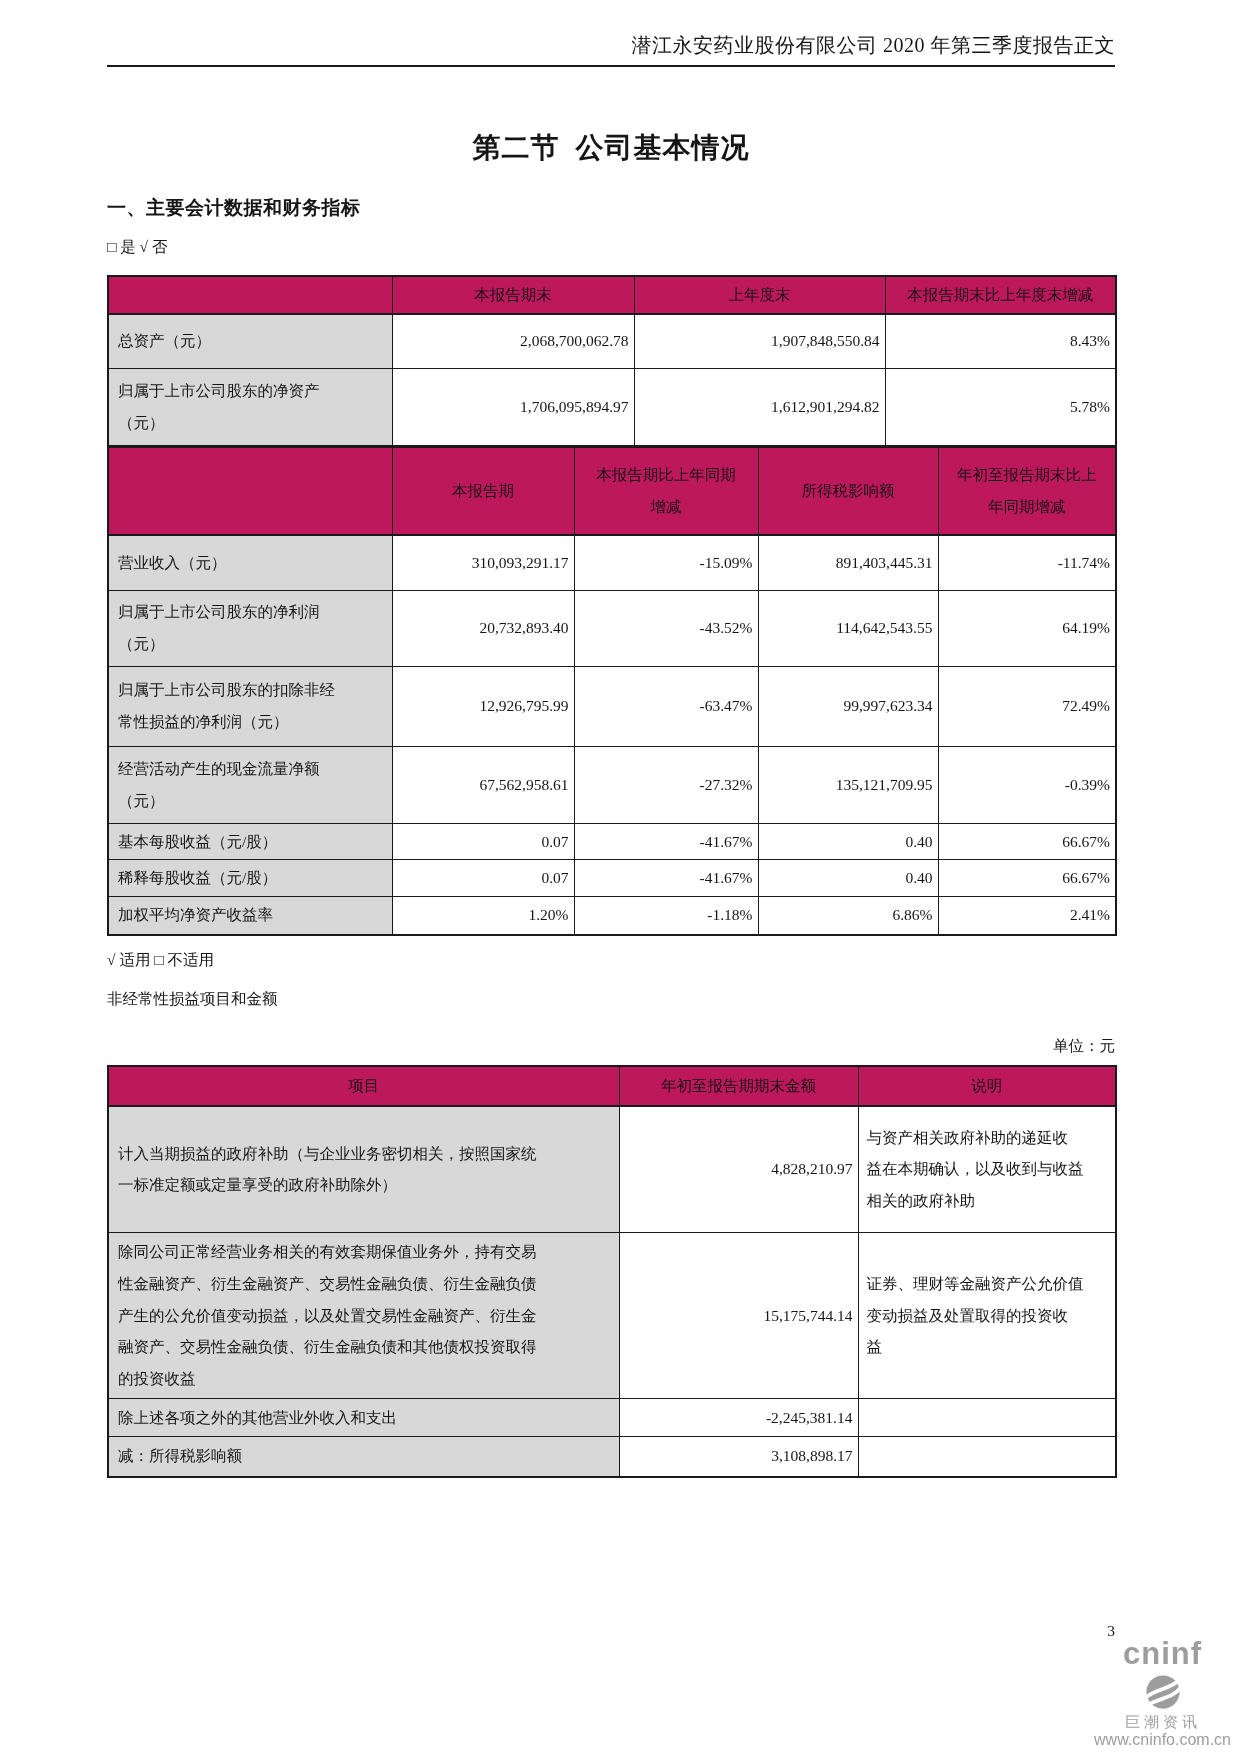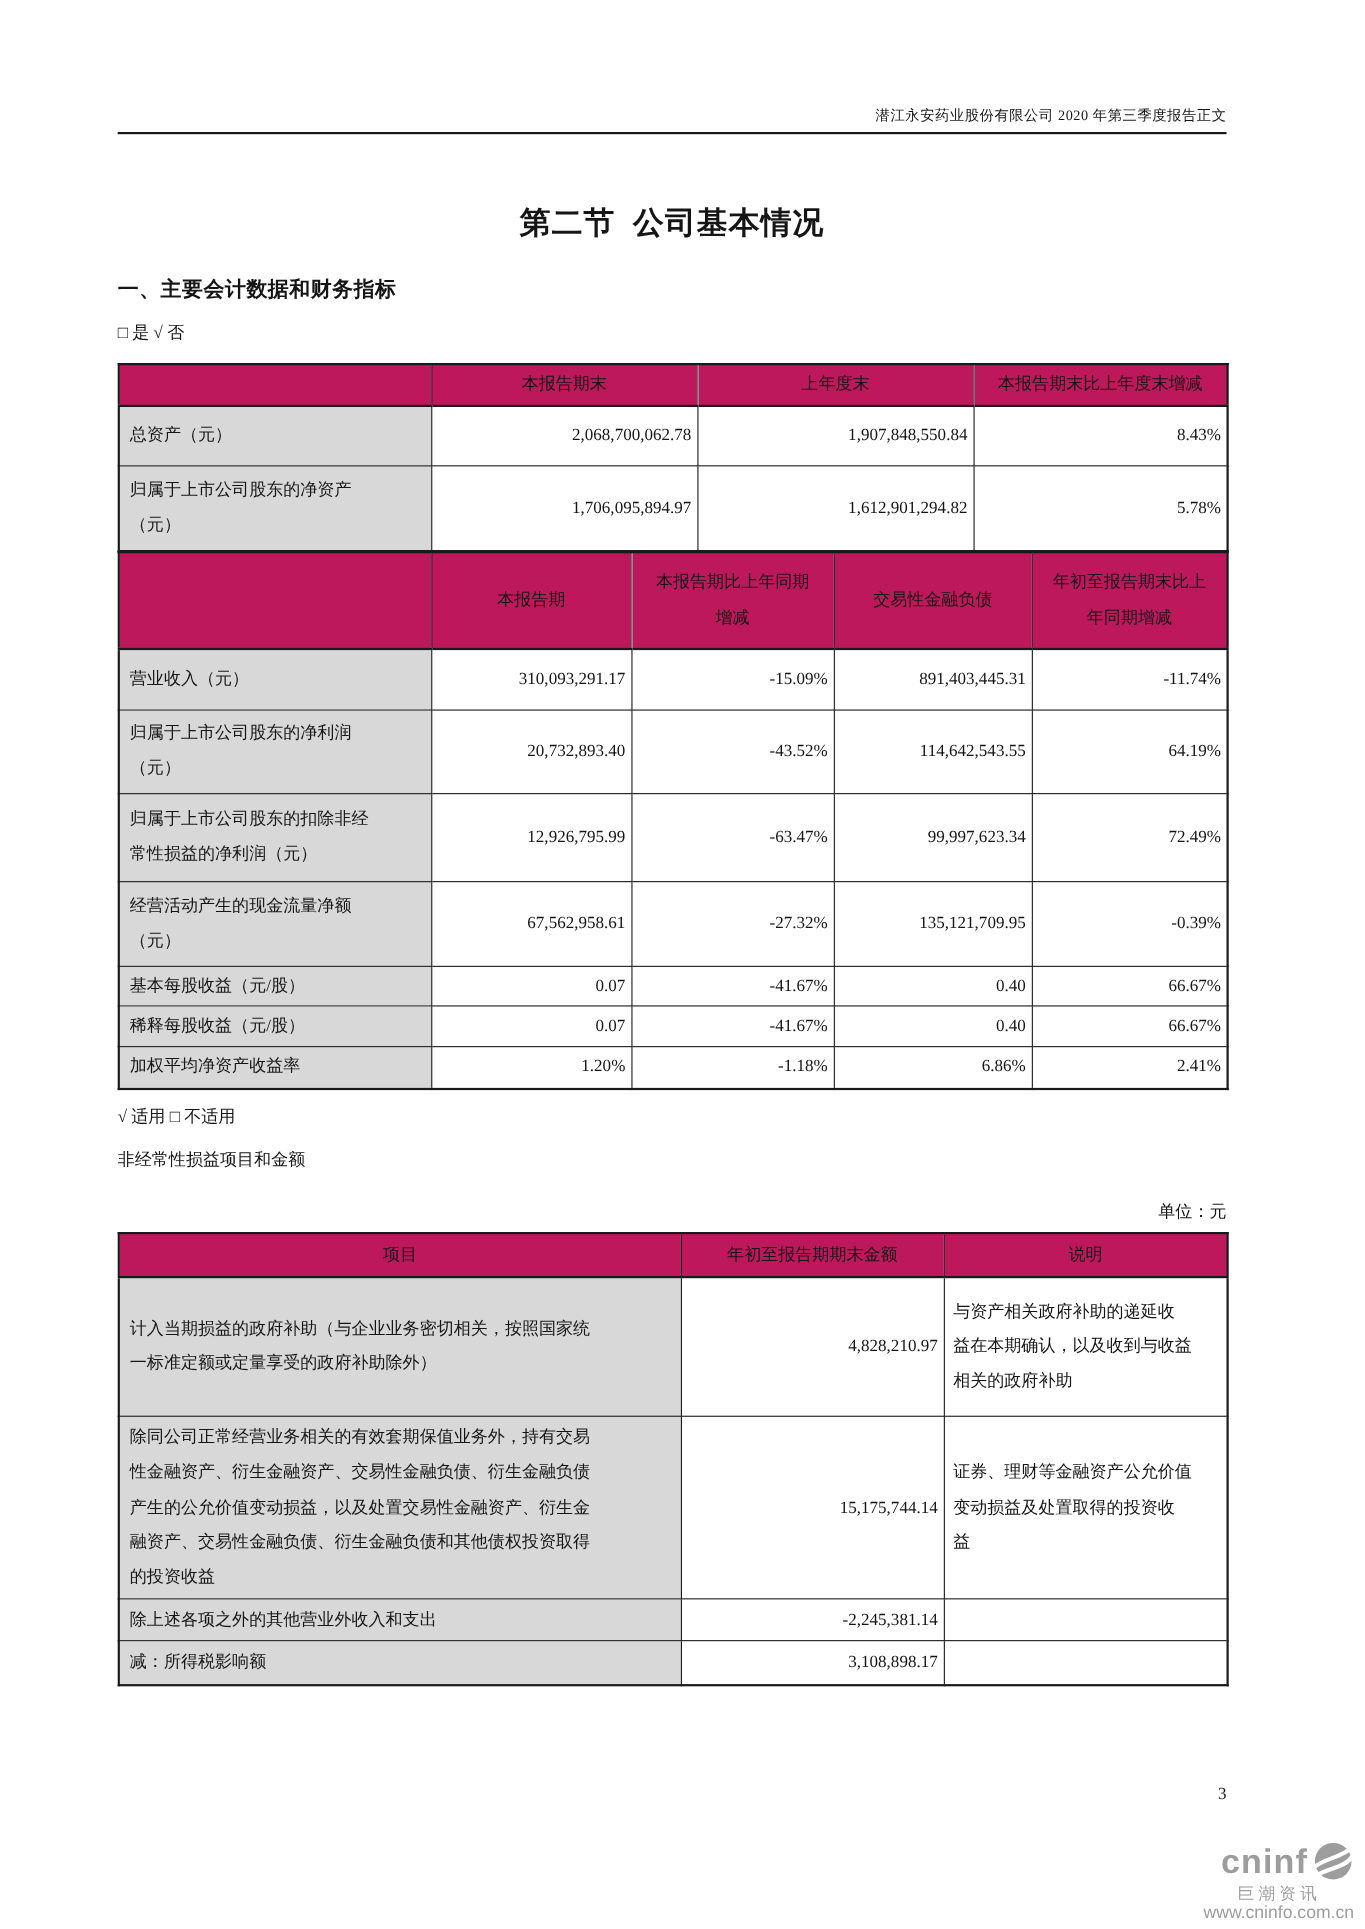--- a/index.html
+++ b/index.html
@@ -7,23 +7,23 @@
     position:relative;
     width:1241px;height:1754px;
     background:#ffffff;
     font-family:"Liberation Serif","DejaVu Serif",serif;
     color:#151515;
     margin:0 auto;
     overflow:hidden;
   }
   .content{position:absolute;left:107px;top:0;width:1008px;}
   .doc-header{
-    padding-top:96px;
+    padding-top:32px;
     text-align:right;
-    font-size:13px;
+    font-size:20px;
     letter-spacing:.5px;
     border-bottom:2.5px solid #1a1a1a;
     padding-bottom:6px;
   }
   .doc-title{
     margin-top:62px;
     text-align:center;
     font-size:28px;
     font-weight:bold;
     white-space:pre;
@@ -78,21 +78,21 @@
     top:1622px;right:126px;
     font-size:15.5px;
   }
   .cninfo{
     position:absolute;
     right:10px;bottom:6px;
     color:#9d9d9d;
     text-align:right;
     line-height:1;
   }
-  .cninfo-row1{display:flex;align-items:center;justify-content:flex-end;gap:4px;}
+  .cninfo-row1{display:flex;align-items:center;justify-content:flex-end;gap:4px;flex-direction:column;}
   .cninfo-brand{
     font-family:"Liberation Sans","DejaVu Sans",sans-serif;
     font-weight:bold;
     font-size:31px;
     letter-spacing:1px;
   }
   .cninfo-sub{
     font-size:15px;
     letter-spacing:4px;
     margin-top:3px;
@@ -157,21 +157,21 @@
           <col style="width:184px">
           <col style="width:180px">
           <col style="width:178px">
         </colgroup>
       <tbody>
         <tr style="height:88px">
           <th></th>
           <th>本报告期</th>
           <th>本报告期比上年同期
 增减</th>
-          <th>交易性金融负债</th>
+          <th>所得税影响额</th>
           <th>年初至报告期末比上
 年同期增减</th>
         </tr>
         <tr style="height:55px">
           <td class="lbl">营业收入（元）</td>
           <td class="num">310,093,291.17</td>
           <td class="num">-15.09%</td>
           <td class="num">891,403,445.31</td>
           <td class="num">-11.74%</td>
         </tr>

